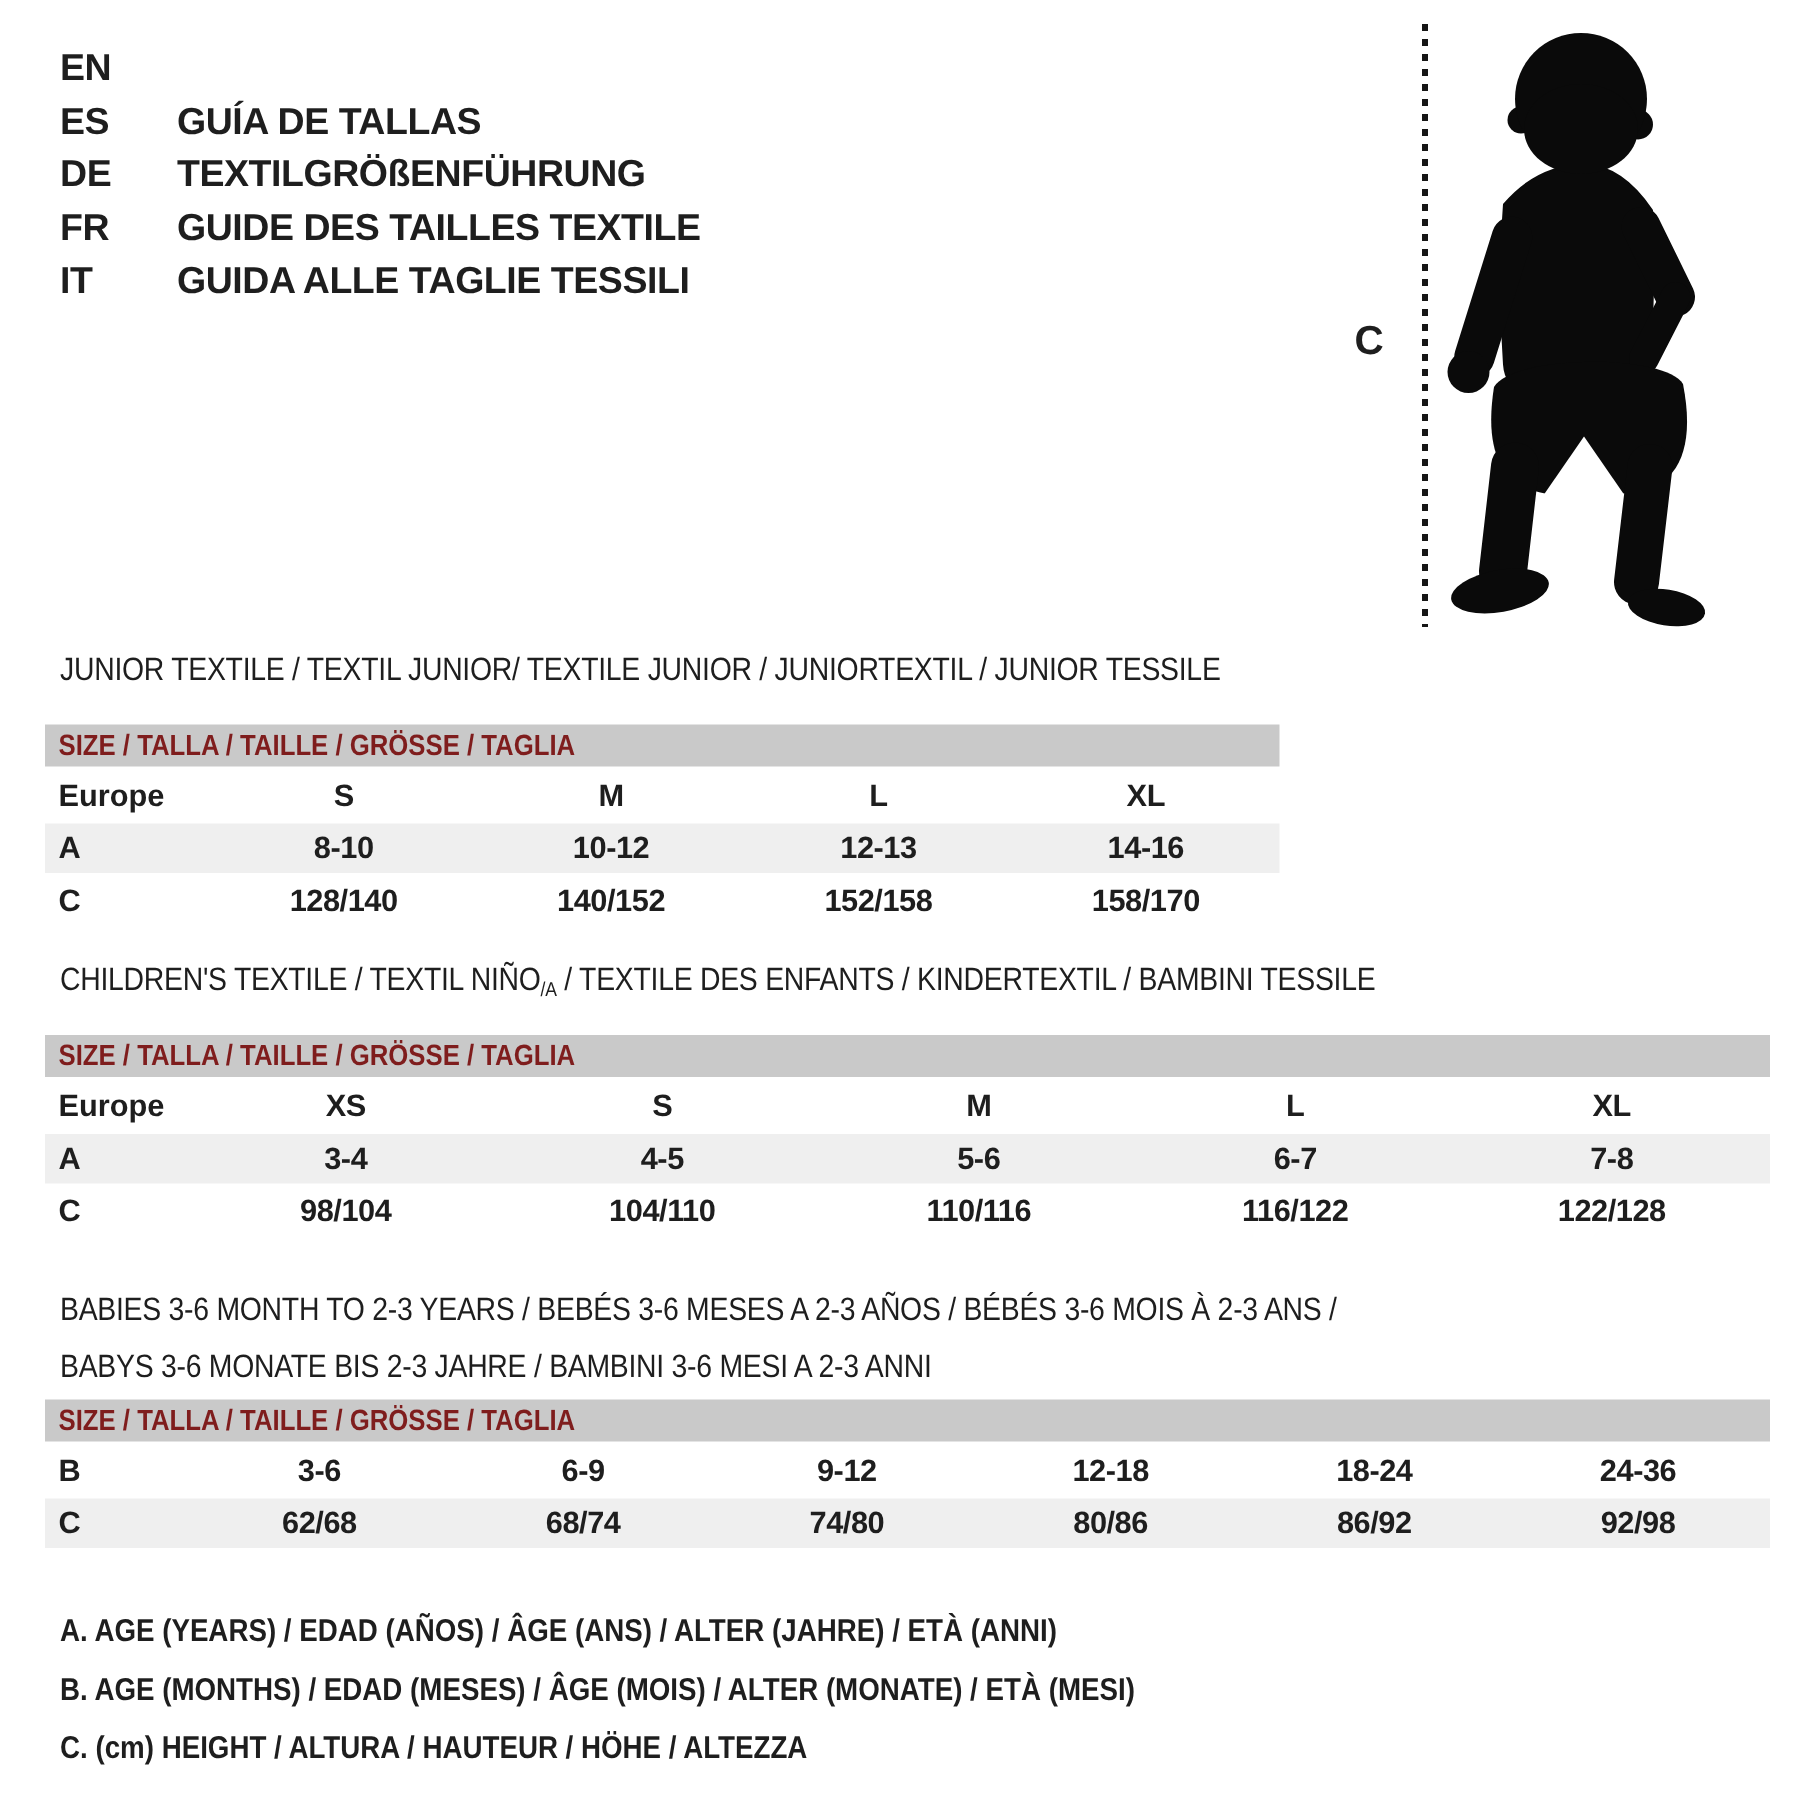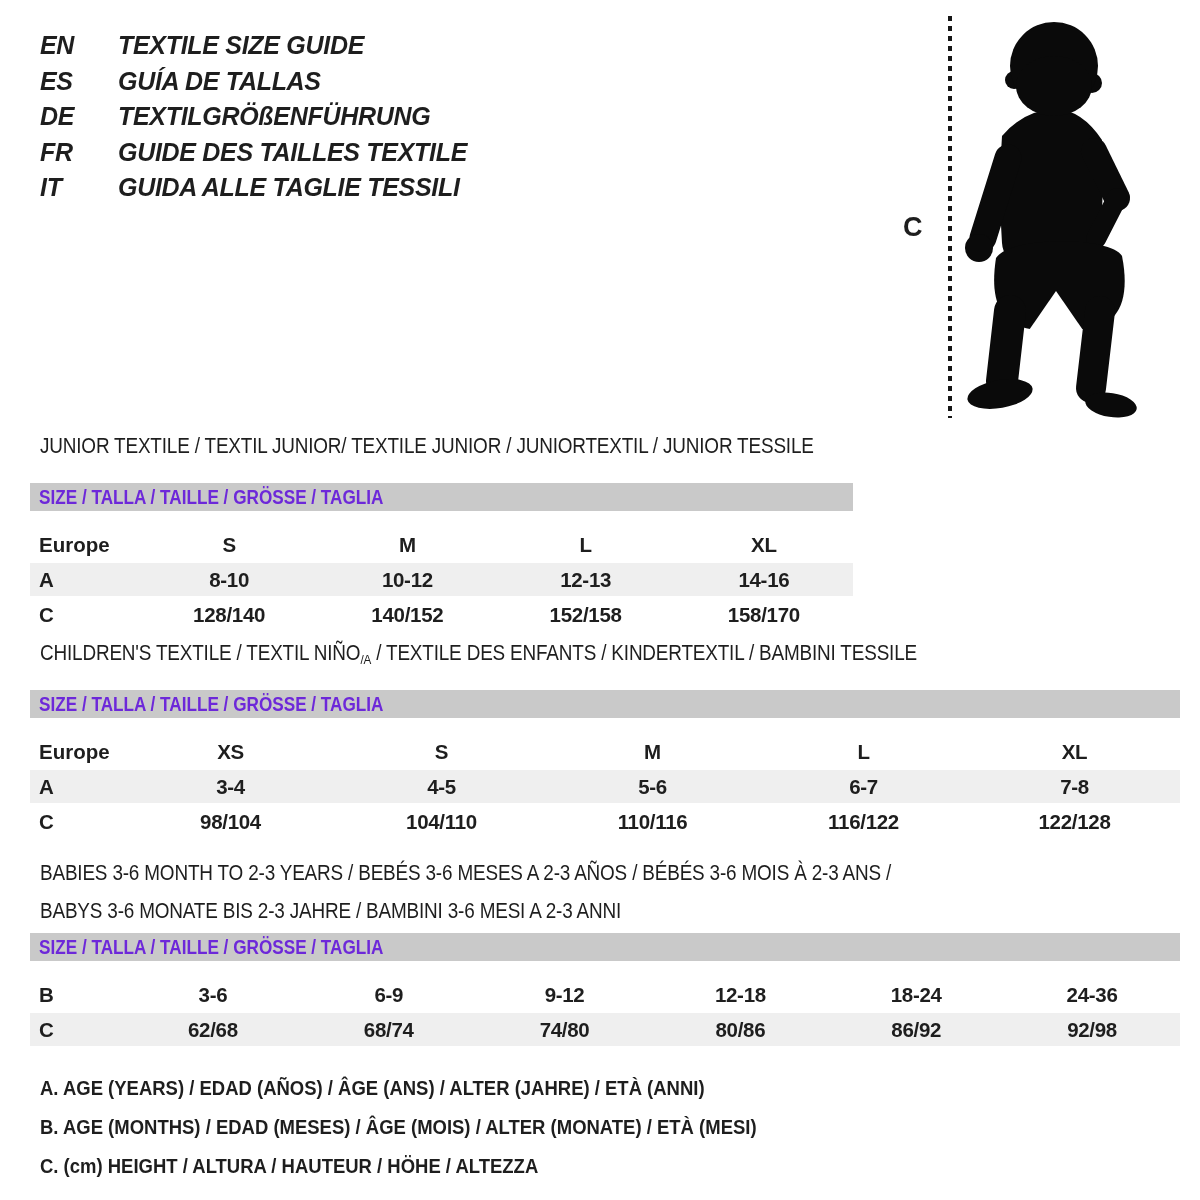--- a/index.html
+++ b/index.html
@@ -9,61 +9,60 @@
     color:#1e1e1e;overflow:hidden;
     -webkit-font-smoothing:antialiased;
   }
   .abs{position:absolute;}
 
   
   .cx{display:inline-block;transform:scaleX(0.88);transform-origin:0 50%;white-space:nowrap;}
 
   
   .lang-block{left:40px;top:28px;}
-  .lang-row{display:flex;height:35.5px;align-items:center;font-weight:bold;font-size:25px;letter-spacing:-0.3px;font-style:italic;}
+  .lang-row{display:flex;height:35.5px;align-items:center;font-weight:bold;font-size:25px;letter-spacing:-0.3px;}
   .lang-code{width:78px;flex:0 0 78px;}
   .lang-title{white-space:nowrap;}
 
   
   .measure-line{
     left:948px;top:16px;width:3.5px;height:402px;
     background:repeating-linear-gradient(to bottom,#161616 0 5px,transparent 5px 10px);
   }
   .measure-c{left:903px;top:212px;font-size:27px;font-weight:bold;}
 
   
   .sec-title{font-weight:normal;font-size:21.5px;letter-spacing:-0.2px;white-space:nowrap;}
   .sec-title .sub{font-size:0.62em;vertical-align:-0.28em;}
   .two-line{line-height:38px;}
 
   
   .size-table{left:30px;}
   .t-bar{
-    height:28px;line-height:29px;background:#c9c9c9;color:#6d28d9;
-    font-weight:bold;font-size:19.5px;padding-left:9px;margin-bottom:17px;
+    height:28px;line-height:29px;background:#c9c9c9;color:#7f1d1d;
+    font-weight:bold;font-size:19.5px;padding-left:9px;margin-bottom:3px;
   }
   .t-row{display:flex;height:33px;line-height:33px;margin-bottom:2px;
     font-weight:bold;font-size:20.5px;}
   .t-row.shaded{background:#efefef;}
   .t-label{padding-left:9px;text-align:left;}
   .w1 .t-label{flex:0 0 101px;}
   .w2 .t-label{flex:0 0 86px;}
   .t-cell{flex:1;text-align:center;letter-spacing:-0.3px;}
 
   
   .legend{left:40px;top:1068px;line-height:39px;font-weight:bold;font-size:21px;}
   .legend div{white-space:nowrap;}
 </style>
 </head>
 <body>
 
 <div class="abs lang-block">
   <div class="lang-row">
     <span class="lang-code">EN</span>
-    <span class="lang-title">TEXTILE SIZE GUIDE</span>
   </div>
   <div class="lang-row">
     <span class="lang-code">ES</span>
     <span class="lang-title">GUÍA DE TALLAS</span>
   </div>
   <div class="lang-row">
     <span class="lang-code">DE</span>
     <span class="lang-title">TEXTILGRÖßENFÜHRUNG</span>
   </div>
   <div class="lang-row">

